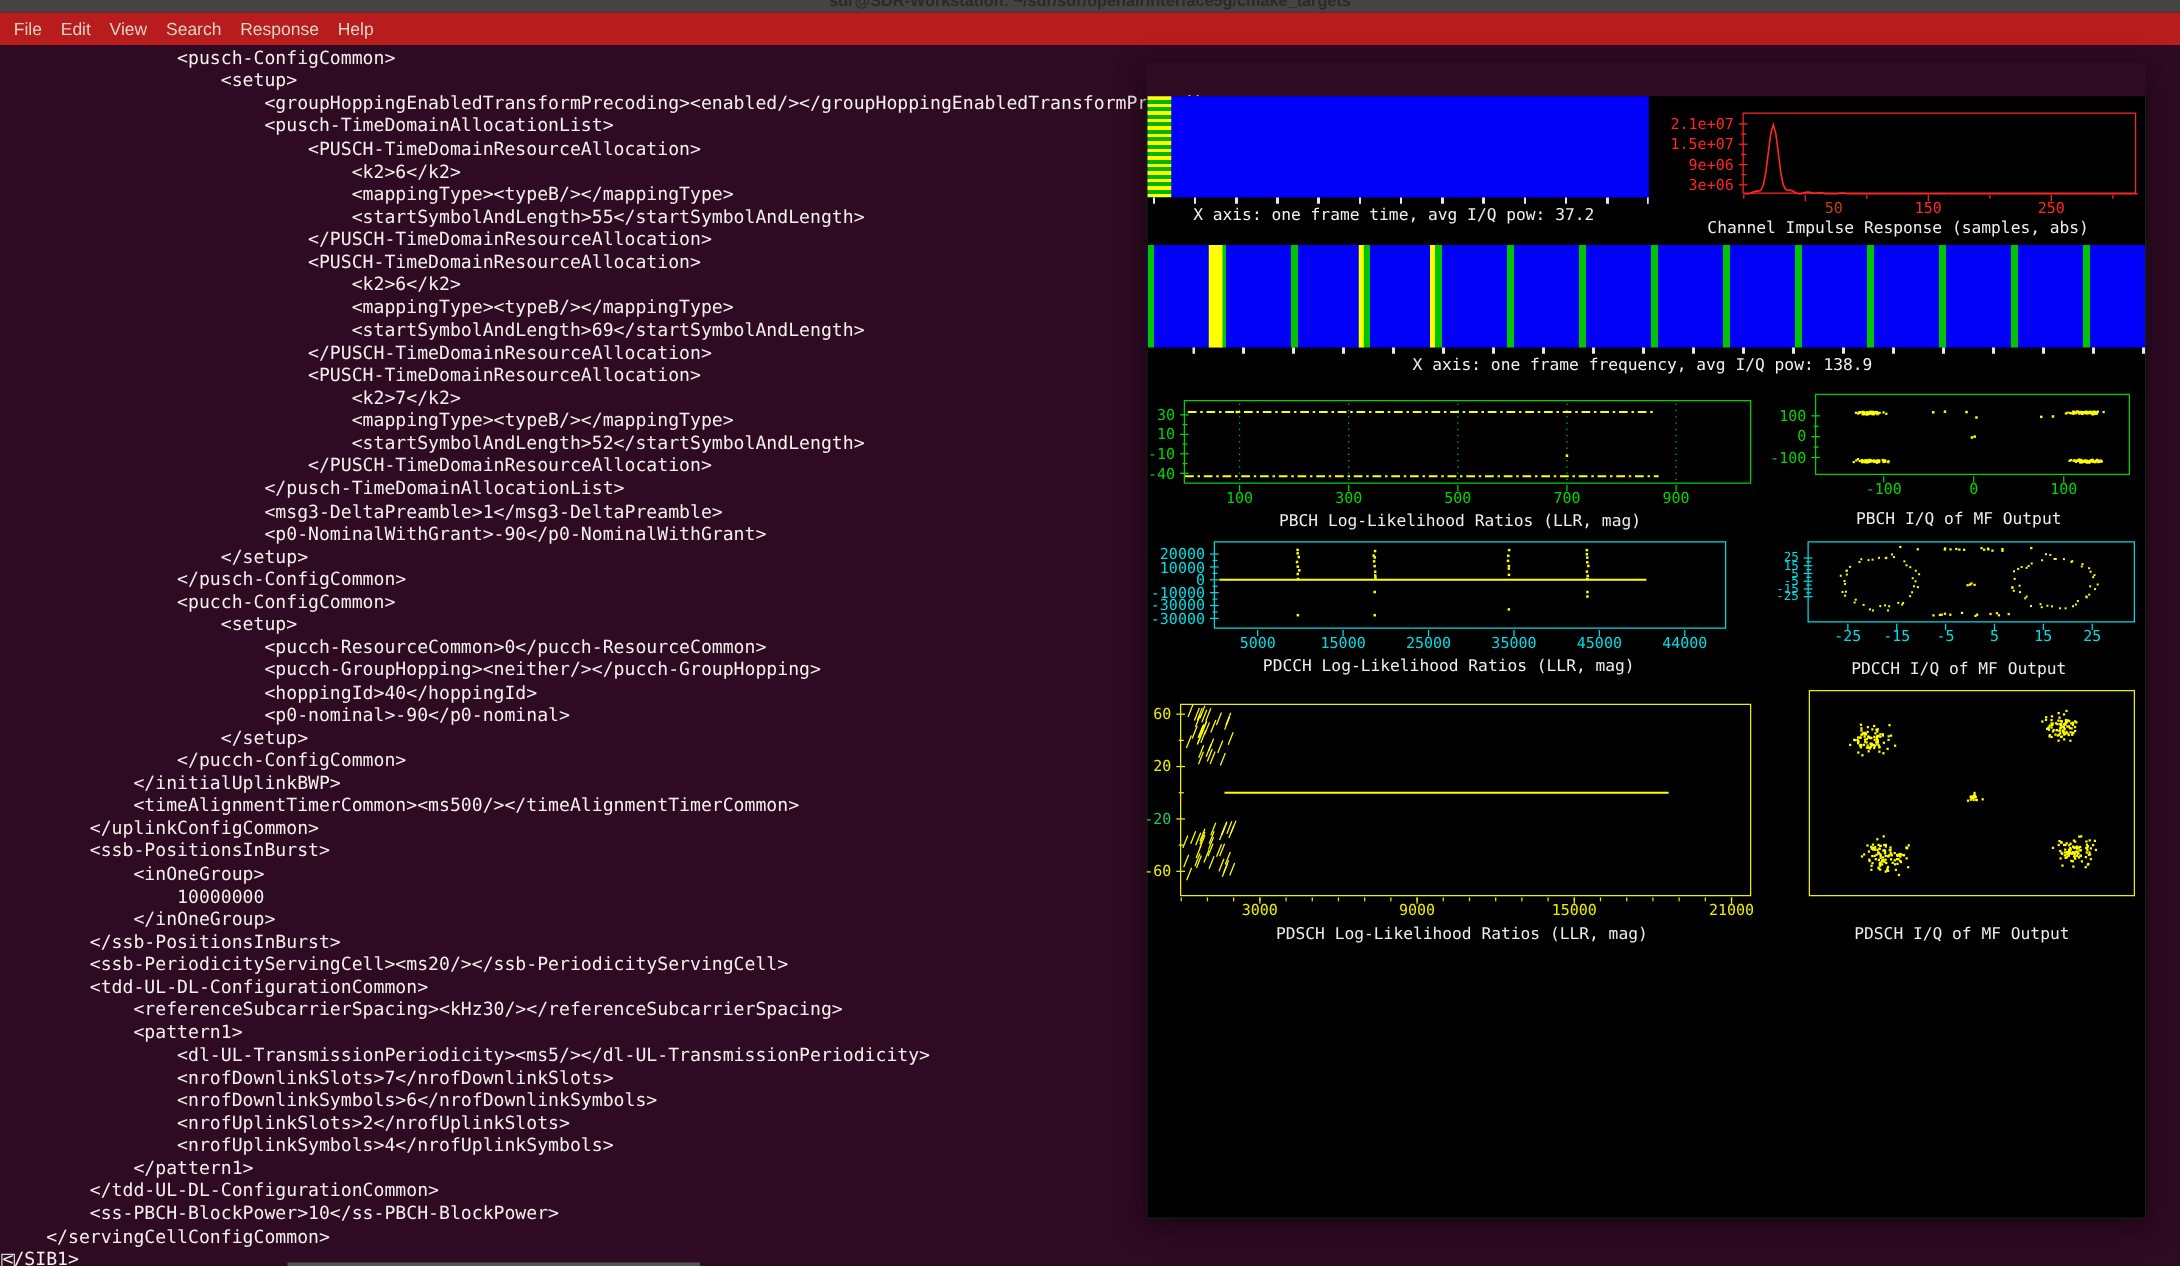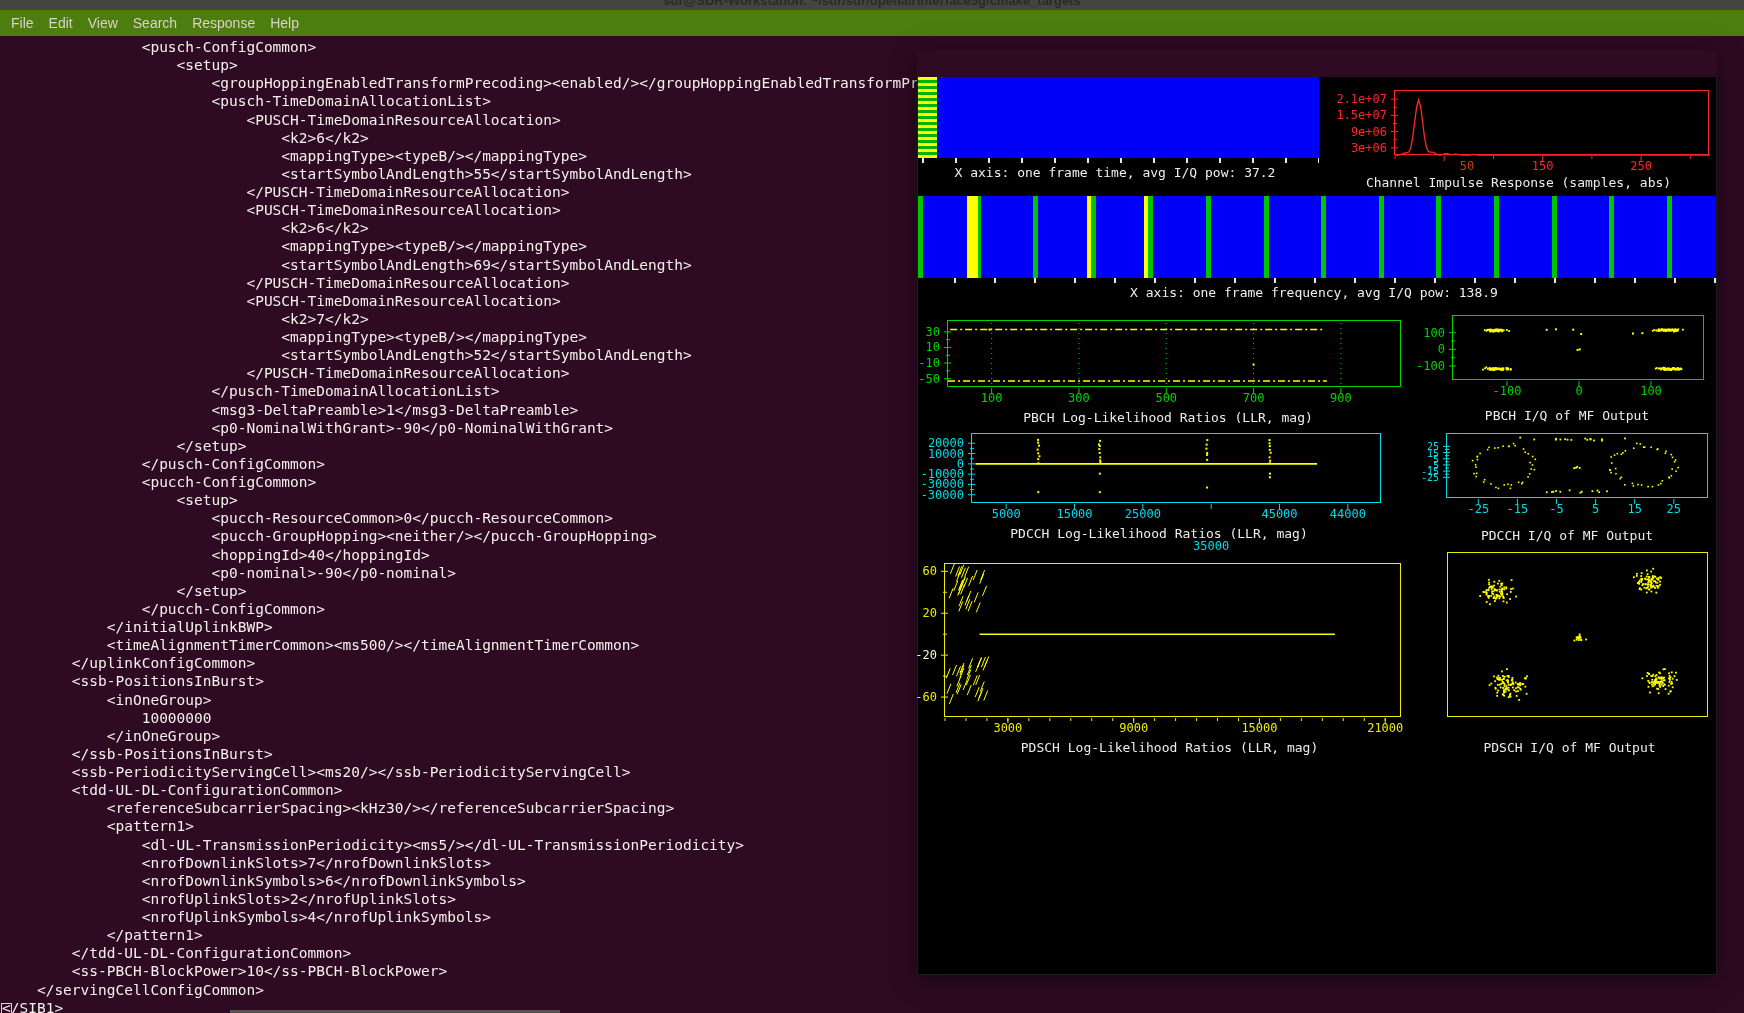--- a/index.html
+++ b/index.html
@@ -1,19 +1,19 @@
 <!DOCTYPE html>
 <html><head>
 <meta charset="utf-8">
 <style>
   html,body{margin:0;padding:0}
   body{width:1744px;height:1013px;background:#2f0a23;overflow:hidden;position:relative;font-family:"DejaVu Sans Mono",monospace}
   #topstrip{position:absolute;left:0;top:0;width:1744px;height:10px;background:#454440;overflow:hidden}
   #topstrip .t{position:absolute;left:0;right:0;top:-7px;text-align:center;font:bold 13px "Liberation Sans",sans-serif;color:#2b2a26}
-  #menubar{position:absolute;left:0;top:10px;width:1744px;height:26px;background:#4d7c0f;display:flex;align-items:center;gap:15px;padding-left:11px;box-sizing:border-box;font:14px "Liberation Sans",sans-serif;color:#d8d4ca}
+  #menubar{position:absolute;left:0;top:10px;width:1744px;height:26px;background:#b91c1c;display:flex;align-items:center;gap:15px;padding-left:11px;box-sizing:border-box;font:14px "Liberation Sans",sans-serif;color:#d8d4ca}
   #menubar .menu-item{cursor:default}
   #term{position:absolute;left:2px;top:38px;margin:0;font:14.5px/18.13px "DejaVu Sans Mono",monospace;color:#f4f1ec;white-space:pre}
   #cursor{position:absolute;left:1px;top:1003px;width:9px;height:12px;border:1px solid #d9d6d0}
   #dockstrip{position:absolute;left:230px;top:1010px;width:330px;height:3px;background:#56544f}
   #scope{position:absolute;left:917px;top:50px;width:800px;height:925px;box-shadow:0 5px 22px rgba(0,0,0,.55)}
   #scope .titlebar{position:relative;height:27px;border-radius:7px 7px 0 0;background:linear-gradient(#5d5951,#474440 60%,#3d3a35);display:flex;align-items:center;justify-content:center;border:1px solid #2a2824;border-bottom:0;box-sizing:border-box}
   #scope .title{font:bold 13px "Liberation Sans",sans-serif;color:#eeebe5;text-shadow:0 1px 1px rgba(0,0,0,.4)}
   .wbtn{position:absolute;top:4px;width:18px;height:18px;border-radius:50%;display:flex;align-items:center;justify-content:center;font:bold 11px/1 "Liberation Sans",sans-serif;box-sizing:border-box}
   .wbtn.min{right:29px;background:radial-gradient(circle at 35% 30%,#a19d96,#7d7971);color:#2e2c28;border:1px solid #5f5b54}
   .wbtn.close{right:6px;background:radial-gradient(circle at 35% 30%,#f2734f,#d8431f);color:#fff;border:1px solid #a33215}
@@ -175,21 +175,21 @@
           <rect x="40.47115384615385" y="7.569767441860465" width="2" height="2" fill="#ffff00"></rect>
         </svg>
         <span class="xlab" style="left: 13.6538px; top: 70px; width: 60px; text-align: center; color: rgb(0, 212, 0);">100</span>
         <span class="xlab" style="left: 100.962px; top: 70px; width: 60px; text-align: center; color: rgb(0, 212, 0);">300</span>
         <span class="xlab" style="left: 188.269px; top: 70px; width: 60px; text-align: center; color: rgb(0, 212, 0);">500</span>
         <span class="xlab" style="left: 275.577px; top: 70px; width: 60px; text-align: center; color: rgb(0, 212, 0);">700</span>
         <span class="xlab" style="left: 362.885px; top: 70px; width: 60px; text-align: center; color: rgb(0, 212, 0);">900</span>
         <span class="ylab" style="right: 460px; top: 3.90698px; color: rgb(0, 212, 0);">30</span>
         <span class="ylab" style="right: 460px; top: 19.4884px; color: rgb(0, 212, 0);">10</span>
         <span class="ylab" style="right: 460px; top: 35.0698px; color: rgb(0, 212, 0);">-10</span>
-        <span class="ylab" style="right: 460px; top: 50.6512px; color: rgb(0, 212, 0);">-50</span>
+        <span class="ylab" style="right: 460px; top: 50.6512px; color: rgb(0, 212, 0);">-40</span>
         <span class="ptitle" style="left: 220px; top: 89px;">PBCH Log-Likelihood Ratios (LLR, mag)</span>
       </div>
     <div class="plot" style="left: 534px; top: 238px; width: 252px; height: 65px; border-color: rgb(0, 212, 0);">
         <svg width="252" height="65" style="overflow: visible;">
           <line x1="54" y1="65" x2="54" y2="70" stroke="#00d400"></line>
           <line x1="126" y1="65" x2="126" y2="70" stroke="#00d400"></line>
           <line x1="198" y1="65" x2="198" y2="70" stroke="#00d400"></line>
           <line x1="-4" y1="16.666666666666664" x2="3" y2="16.666666666666664" stroke="#00d400"></line>
           <line x1="-2" y1="25" x2="2" y2="25" stroke="#00d400"></line>
           <line x1="-4" y1="33.33333333333333" x2="3" y2="33.33333333333333" stroke="#00d400"></line>
@@ -496,21 +496,21 @@
           <rect x="126.78333333333333" y="38.63235294117647" width="2" height="2" fill="#ffff00"></rect>
           <rect x="234.0666666666667" y="52.52941176470588" width="2" height="2" fill="#ffff00"></rect>
           <rect x="296.93333333333334" y="38.63235294117647" width="2" height="2" fill="#ffff00"></rect>
           <rect x="65.28333333333333" y="57.161764705882355" width="2" height="2" fill="#ffff00"></rect>
           <rect x="126.78333333333333" y="57.161764705882355" width="2" height="2" fill="#ffff00"></rect>
           <rect x="296.93333333333334" y="42.23529411764706" width="2" height="2" fill="#ffff00"></rect>
         </svg>
         <span class="xlab" style="left: 4.16667px; top: 73px; width: 60px; text-align: center; color: rgb(0, 220, 228);">5000</span>
         <span class="xlab" style="left: 72.5px; top: 73px; width: 60px; text-align: center; color: rgb(0, 220, 228);">15000</span>
         <span class="xlab" style="left: 140.833px; top: 73px; width: 60px; text-align: center; color: rgb(0, 220, 228);">25000</span>
-        <span class="xlab" style="left: 209.167px; top: 73px; width: 60px; text-align: center; color: rgb(0, 220, 228); margin-top: 32px;">35000</span>
+        <span class="xlab" style="left: 209.167px; top: 73px; width: 60px; text-align: center; color: rgb(0, 220, 228);">35000</span>
         <span class="xlab" style="left: 277.5px; top: 73px; width: 60px; text-align: center; color: rgb(0, 220, 228);">45000</span>
         <span class="xlab" style="left: 345.833px; top: 73px; width: 60px; text-align: center; color: rgb(0, 220, 228);">44000</span>
         <span class="ylab" style="right: 416px; top: 2.26471px; color: rgb(0, 220, 228);">20000</span>
         <span class="ylab" style="right: 416px; top: 12.5588px; color: rgb(0, 220, 228);">10000</span>
         <span class="ylab" style="right: 416px; top: 22.8529px; color: rgb(0, 220, 228);">0</span>
         <span class="ylab" style="right: 416px; top: 33.1471px; color: rgb(0, 220, 228);">-10000</span>
         <span class="ylab" style="right: 416px; top: 43.4412px; color: rgb(0, 220, 228);">-30000</span>
         <span class="ylab" style="right: 416px; top: 53.7353px; color: rgb(0, 220, 228);">-30000</span>
         <span class="ptitle" style="left: 187px; top: 92px;">PDCCH Log-Likelihood Ratios (LLR, mag)</span>
       </div>
@@ -763,21 +763,21 @@
           <line x1="18.14328192243216" y1="125.92861362959125" x2="22.14328192243216" y2="115.92861362959125" stroke="#ffff00" stroke-width="1"></line>
           <line x1="1.9408685268445467" y1="129.7444654764785" x2="5.940868526844547" y2="119.7444654764785" stroke="#ffff00" stroke-width="1"></line>
           <line x1="30.684213235564187" y1="121.01241455125135" x2="34.68421323556419" y2="111.01241455125135" stroke="#ffff00" stroke-width="1"></line>
         </svg>
         <span class="xlab" style="left: 32.8899px; top: 157px; width: 60px; text-align: center; color: rgb(237, 237, 0);">3000</span>
         <span class="xlab" style="left: 158.67px; top: 157px; width: 60px; text-align: center; color: rgb(237, 237, 0);">9000</span>
         <span class="xlab" style="left: 284.45px; top: 157px; width: 60px; text-align: center; color: rgb(237, 237, 0);">15000</span>
         <span class="xlab" style="left: 410.229px; top: 157px; width: 60px; text-align: center; color: rgb(237, 237, 0);">21000</span>
         <span class="ylab" style="right: 463px; top: 0.333333px; color: rgb(237, 237, 0);">60</span>
         <span class="ylab" style="right: 463px; top: 42.2381px; color: rgb(237, 237, 0);">20</span>
-        <span class="ylab" style="right: 463px; top: 84.1429px; color: #fef9c3;">-20</span>
+        <span class="ylab" style="right: 463px; top: 84.1429px; color: #22c55e;">-20</span>
         <span class="ylab" style="right: 463px; top: 126.048px; color: rgb(237, 237, 0);">-60</span>
         <span class="ptitle" style="left: 224.5px; top: 176px;">PDSCH Log-Likelihood Ratios (LLR, mag)</span>
       </div>
     <div class="plot" style="left: 529px; top: 475px; width: 261px; height: 165px; border-color: rgb(237, 237, 0);">
         <svg width="261" height="165" style="overflow: visible;">
           <rect x="35.2617588846531" y="38.22515652382862" width="1.8" height="1.8" fill="#ffff00"></rect>
           <rect x="40.35083805280679" y="42.35506638784427" width="1.8" height="1.8" fill="#ffff00"></rect>
           <rect x="37.55651380465657" y="36.07587071183952" width="1.8" height="1.8" fill="#ffff00"></rect>
           <rect x="52.121339016302365" y="39.848876058461606" width="1.8" height="1.8" fill="#ffff00"></rect>
           <rect x="43.950665186094696" y="33.35296902568661" width="1.8" height="1.8" fill="#ffff00"></rect>

